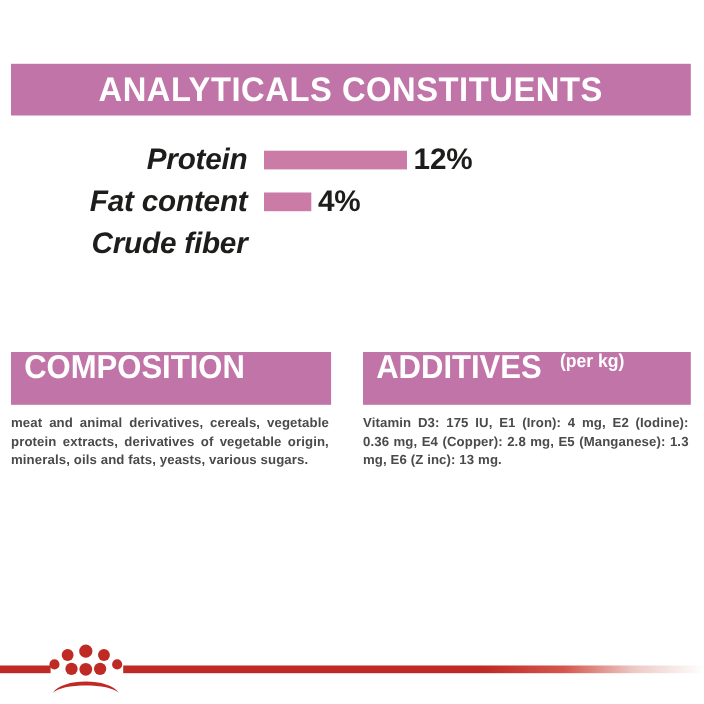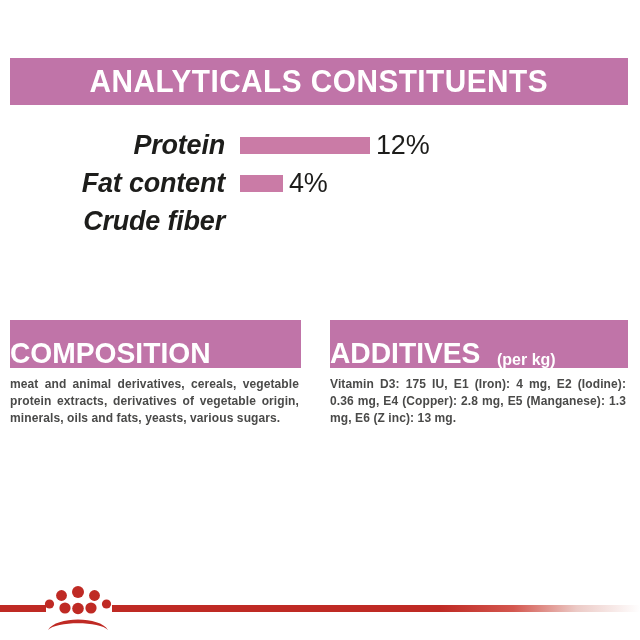--- a/index.html
+++ b/index.html
@@ -71,21 +71,21 @@
     align-items: center;
   }
   .const-bar {
     height: 17px;
     background: #ca7ba6;
     display: block;
   }
   .const-value {
     margin-left: 6px;
     font-size: 27px;
-    font-weight: normal;
+    font-weight: bold;
     color: #1d1d1b;
     line-height: 1;
     white-space: nowrap;
     letter-spacing: -0.2px;
   }
 
   
   .sections {
     position: absolute;
     left: 0;
@@ -96,21 +96,22 @@
     position: absolute;
     top: 0;
   }
   .section-col.left  { left: 10px;  width: 291px; }
   .section-col.right { left: 330px; width: 298px; }
 
   .section-band {
     background: #c074a8;
     height: 48px;
     display: flex;
-    align-items: flex-end;
+    align-items: flex-start;
+    padding-left: 12px;
     box-sizing: border-box;
   }
   .section-band-title {
     color: #ffffff;
     font-size: 30px;
     font-weight: bold;
     line-height: 1;
     transform: scaleX(0.94);
     transform-origin: left center;
     white-space: nowrap;

